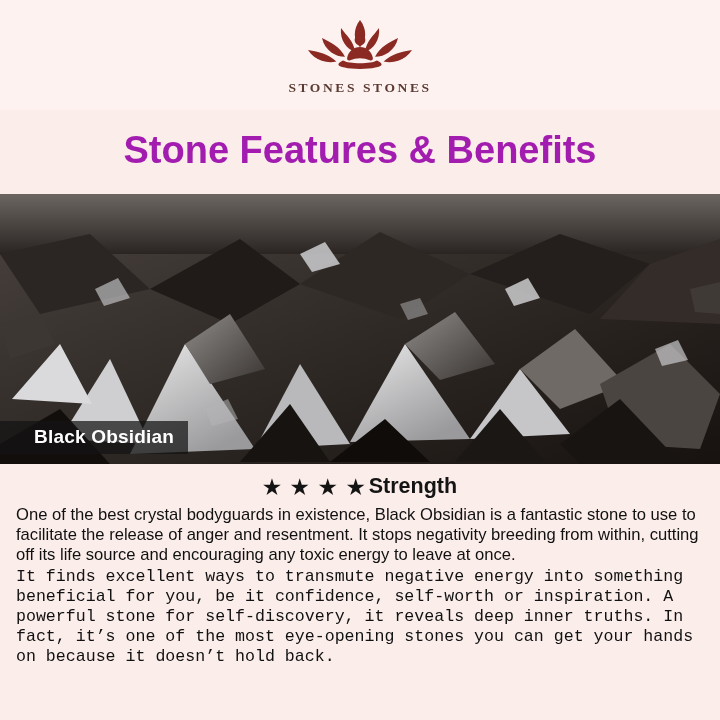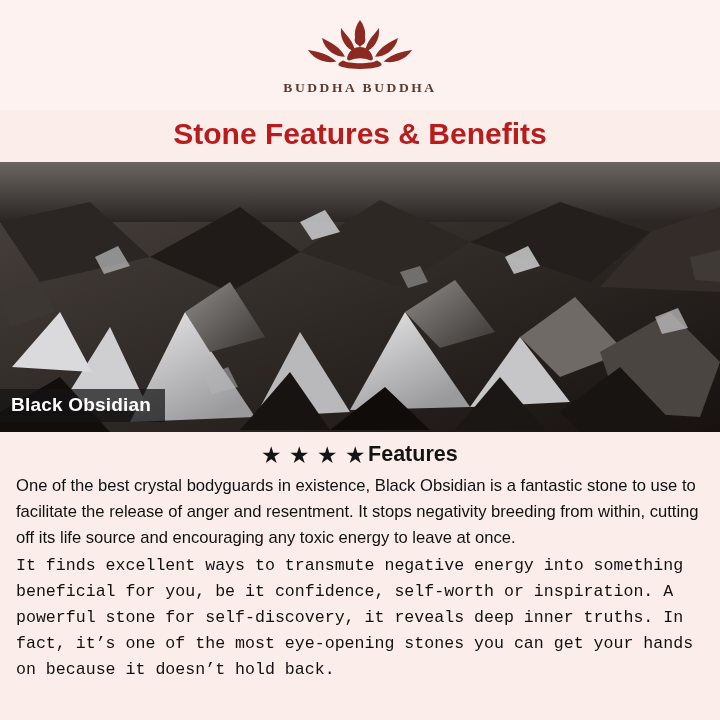--- a/index.html
+++ b/index.html
@@ -47,25 +47,25 @@
     font-family: "Liberation Serif", serif;
   }
 
   
   .title-band {
     background: #fbeeea;
     text-align: center;
     padding: 6px 0 10px 0;
   }
   .title-band h1 {
-    margin: 0;
-    font-size: 30px;
+    margin: 16px;
+    font-size: 38px;
     line-height: 36px;
     font-weight: 700;
-    color: #b91c1c;
+    color: #a21caf;
     font-family: "Liberation Sans", sans-serif;
   }
 
   
   .hero {
     position: relative;
     width: 720px;
     height: 270px;
     overflow: hidden;
     background: #2b2623;
@@ -78,21 +78,21 @@
     display: block;
   }
   .hero-caption {
     position: absolute;
     left: 0;
     bottom: 10px;
     background: rgba(20,20,20,0.72);
     color: #ffffff;
     font-size: 19px;
     font-weight: 700;
-    padding: 5px 14px 6px 11px;
+    padding: 5px 14px 6px 34px;
     letter-spacing: 0.2px;
   }
 
   
   .benefits {
     display: flex;
     justify-content: center;
     align-items: center;
     gap: 6px;
     padding: 10px 0 2px 0;
@@ -115,21 +115,21 @@
 
   
   .body-copy {
     background: #fbeeea;
     padding: 4px 14px 8px 16px;
     box-sizing: border-box;
   }
   .body-copy p {
     margin: 0 0 0 0;
     font-size: 16.6px;
-    line-height: 26px;
+    line-height: 20px;
     color: #111111;
     text-align: left;
   }
   .body-copy p + p {
     margin-top: 2px;
     font-family: Liberation Mono, monospace;
   }
 </style>
 </head>
 <body>
@@ -148,21 +148,21 @@
           <path d="M98 24c-1.4 6.2-4.6 11-9.4 14.4-4 2.8-8.4 4.2-13.6 4.4 2.6-4.8 6-8.6 10.2-11.5C89.1 28.6 93.2 26.5 98 24z"></path>
           <path d="M8 36c3.6 5.4 8.2 9 13.8 10.8 4.6 1.5 9.4 1.7 14.6.8-4.1-3.9-8.5-6.6-13.3-8.2C18.8 38 13.7 37.2 8 36z"></path>
           <path d="M112 36c-3.6 5.4-8.2 9-13.8 10.8-4.6 1.5-9.4 1.7-14.6.8 4.1-3.9 8.5-6.6 13.3-8.2C101.2 38 106.3 37.2 112 36z"></path>
 
           <circle cx="60" cy="26" r="5.4"></circle>
           <path d="M60 33c-6.6 0-11.4 4.4-12.8 10.6-.5 2.2 1 3.6 3 2.7 3-1.3 6.3-2 9.8-2s6.8.7 9.8 2c2 .9 3.5-.5 3-2.7C71.4 37.4 66.6 33 60 33z"></path>
           <path d="M43 46.5c-2.8 1.1-4.6 2.6-4.6 4 0 2.4 9.6 4.4 21.6 4.4s21.6-2 21.6-4.4c0-1.4-1.8-2.9-4.6-4-3.2 1.7-9.6 2.8-17 2.8s-13.8-1.1-17-2.8z"></path>
         </g>
       </svg>
     </span>
-    <div class="brand-name">BUDDHA BUDDHA</div>
+    <div class="brand-name">STONES STONES</div>
   </div>
 
   <div class="title-band">
     <h1>Stone Features &amp; Benefits</h1>
   </div>
 
   <div class="hero">
     <svg viewBox="0 0 720 270" preserveAspectRatio="none" xmlns="http://www.w3.org/2000/svg" aria-hidden="true">
       <defs>
         <linearGradient id="gDark" x1="0" y1="0" x2="1" y2="1">
@@ -227,21 +227,21 @@
       <span class="star">★</span>
     </div>
     <div class="benefit">
       <span class="star">★</span>
     </div>
     <div class="benefit">
       <span class="star">★</span>
     </div>
     <div class="benefit">
       <span class="star">★</span>
-      <span>Features</span>
+      <span>Strength</span>
     </div>
   </div>
 
   <div class="body-copy">
     <p>One of the best crystal bodyguards in existence, Black Obsidian is a fantastic stone to use to facilitate the release of anger and resentment. It stops negativity breeding from within, cutting off its life source and encouraging any toxic energy to leave at once.</p>
     <p>It finds excellent ways to transmute negative energy into something beneficial for you, be it confidence, self-worth or inspiration. A powerful stone for self-discovery, it reveals deep inner truths. In fact, it’s one of the most eye-opening stones you can get your hands on because it doesn’t hold back.</p>
   </div>
 
 </div>
 

